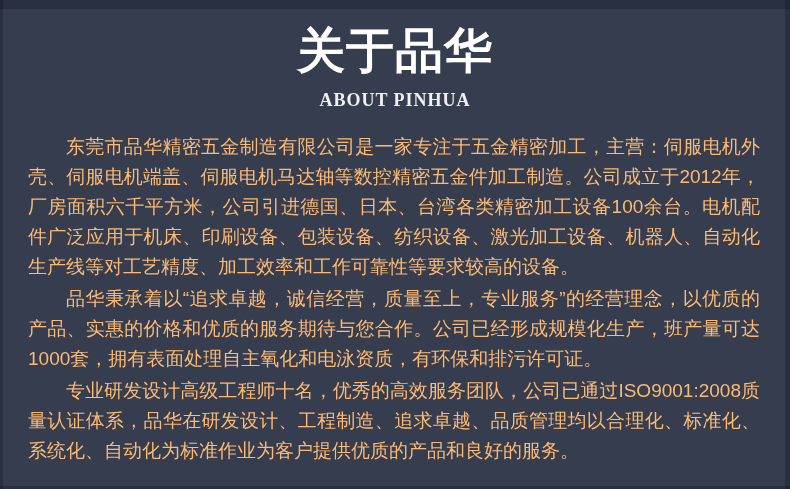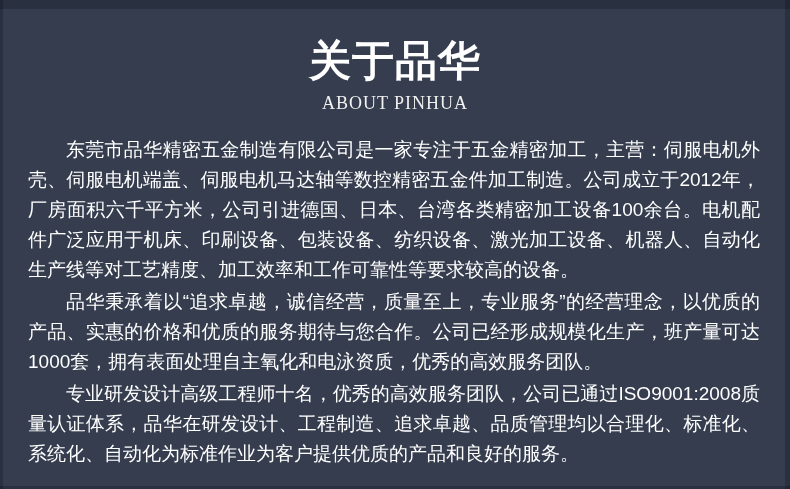--- a/index.html
+++ b/index.html
@@ -23,42 +23,42 @@
   .edge-top    { top: 0; left: 0; right: 0; height: 9px; }
   .edge-left   { top: 0; left: 0; bottom: 0; width: 3px; }
   .edge-right  { top: 0; right: 0; bottom: 0; width: 5px; }
   .edge-bottom { left: 0; right: 0; bottom: 0; height: 3px; }
 
   .section-header {
     text-align: center;
   }
   .section-title {
     margin: 0;
-    padding-top: 38px;
-    font-family: Liberation Serif, serif;
+    padding-top: 28px;
+    font-family: Liberation Mono, monospace;
     font-weight: bold;
-    font-size: 42px;
+    font-size: 48px;
     line-height: 1.1;
     color: #ffffff;
     letter-spacing: 1px;
   }
   .section-subtitle {
     margin-top: 10px;
     font-family: "Liberation Serif", "DejaVu Serif", serif;
-    font-weight: normal;
+    font-weight: bold;
     font-size: 18px;
     line-height: 1;
     color: #f1f1f1;
     letter-spacing: 1px;
   }
   .about-content {
     margin: 23px 30px 0 28px;
     font-size: 19px;
     line-height: 30px;
-    color: #ffffff;
+    color: #fdba74;
     text-align: justify;
   }
   .about-content p {
     margin: 0 0 2px 0;
     text-indent: 2em;
   }
 </style>
 </head>
 <body>
 
@@ -67,15 +67,15 @@
 <div class="edge edge-right"></div>
 <div class="edge edge-bottom"></div>
 
 <div class="section-header">
   <h1 class="section-title">关于品华</h1>
   <div class="section-subtitle">ABOUT PINHUA</div>
 </div>
 
 <div class="about-content">
   <p>东莞市品华精密五金制造有限公司是一家专注于五金精密加工，主营：伺服电机外壳、伺服电机端盖、伺服电机马达轴等数控精密五金件加工制造。公司成立于2012年，厂房面积六千平方米，公司引进德国、日本、台湾各类精密加工设备100余台。电机配件广泛应用于机床、印刷设备、包装设备、纺织设备、激光加工设备、机器人、自动化生产线等对工艺精度、加工效率和工作可靠性等要求较高的设备。</p>
-  <p>品华秉承着以“追求卓越，诚信经营，质量至上，专业服务”的经营理念，以优质的产品、实惠的价格和优质的服务期待与您合作。公司已经形成规模化生产，班产量可达1000套，拥有表面处理自主氧化和电泳资质，优秀的高效服务团队。</p>
+  <p>品华秉承着以“追求卓越，诚信经营，质量至上，专业服务”的经营理念，以优质的产品、实惠的价格和优质的服务期待与您合作。公司已经形成规模化生产，班产量可达1000套，拥有表面处理自主氧化和电泳资质，有环保和排污许可证。</p>
   <p>专业研发设计高级工程师十名，优秀的高效服务团队，公司已通过ISO9001:2008质量认证体系，品华在研发设计、工程制造、追求卓越、品质管理均以合理化、标准化、系统化、自动化为标准作业为客户提供优质的产品和良好的服务。</p>
 </div>
 
 </body></html>

